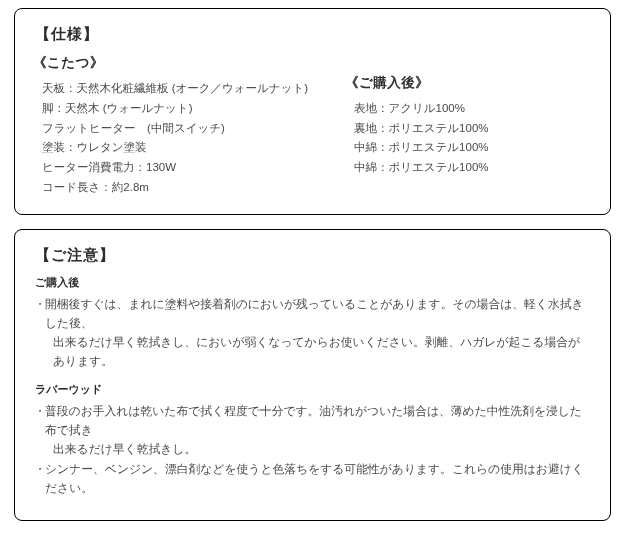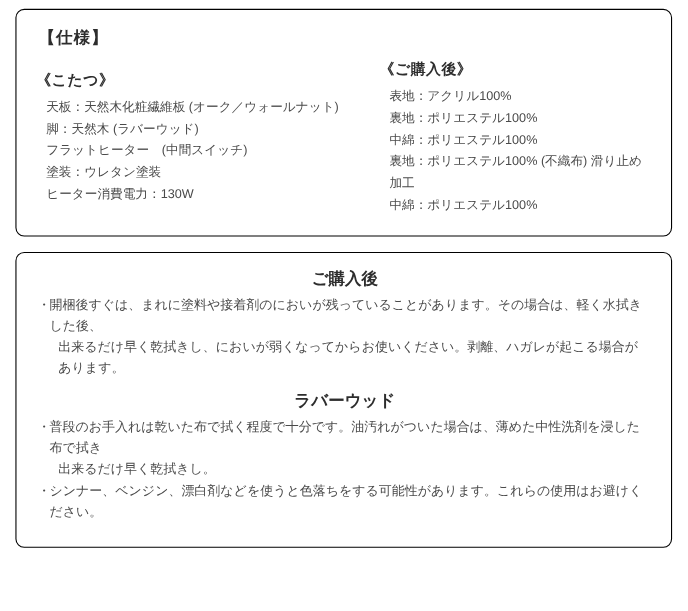--- a/index.html
+++ b/index.html
@@ -59,25 +59,24 @@
   .spec-line {
     font-size: 11.5px;
     color: #4a4a4a;
     line-height: 1.72;
     margin-left: 9px;
   }
   .notice-section {
     margin-bottom: 11px;
   }
   .notice-heading {
-    font-size: 15px;
+    font-size: 11px;
     font-weight: bold;
     color: #2d2d2d;
     margin: 0 0 5px 2px;
-    text-align: center;
   }
   .notice-item {
     font-size: 11.8px;
     color: #4a4a4a;
     line-height: 1.62;
     padding-left: 12px;
     position: relative;
     margin-bottom: 1px;
   }
   .notice-item .bullet {
@@ -98,40 +97,41 @@
 
 <div class="page">
 
   <div class="card">
     <div class="card-title">【仕様】</div>
     <div class="spec-cols">
 
       <div class="spec-col-left">
         <div class="sub-title">《こたつ》</div>
         <div class="spec-line">天板：天然木化粧繊維板 (オーク／ウォールナット)</div>
-        <div class="spec-line">脚：天然木 (ラバーウッド)</div>
+        <div class="spec-line">脚：天然木 (ウォールナット)</div>
         <div class="spec-line">フラットヒーター　(中間スイッチ)</div>
         <div class="spec-line">塗装：ウレタン塗装</div>
         <div class="spec-line">ヒーター消費電力：130W</div>
+        <div class="spec-line">コード長さ：約2.8m</div>
       </div>
 
       <div class="spec-col-right">
         <div class="sub-title">《ご購入後》</div>
         <div class="spec-line">表地：アクリル100%</div>
         <div class="spec-line">裏地：ポリエステル100%</div>
         <div class="spec-line">中綿：ポリエステル100%</div>
 
-        <div class="spec-line">裏地：ポリエステル100% (不織布) 滑り止め加工</div>
         <div class="spec-line">中綿：ポリエステル100%</div>
       </div>
 
     </div>
   </div>
 
   <div class="card notice-card">
+    <div class="card-title">【ご注意】</div>
 
     <div class="notice-section">
       <div class="notice-heading">ご購入後</div>
       <div class="notice-item">
         <span class="bullet">・</span>
         <span>開梱後すぐは、まれに塗料や接着剤のにおいが残っていることがあります。その場合は、軽く水拭きした後、</span>
         <span class="cont">出来るだけ早く乾拭きし、においが弱くなってからお使いください。剥離、ハガレが起こる場合があります。</span>
       </div>
     </div>
 

